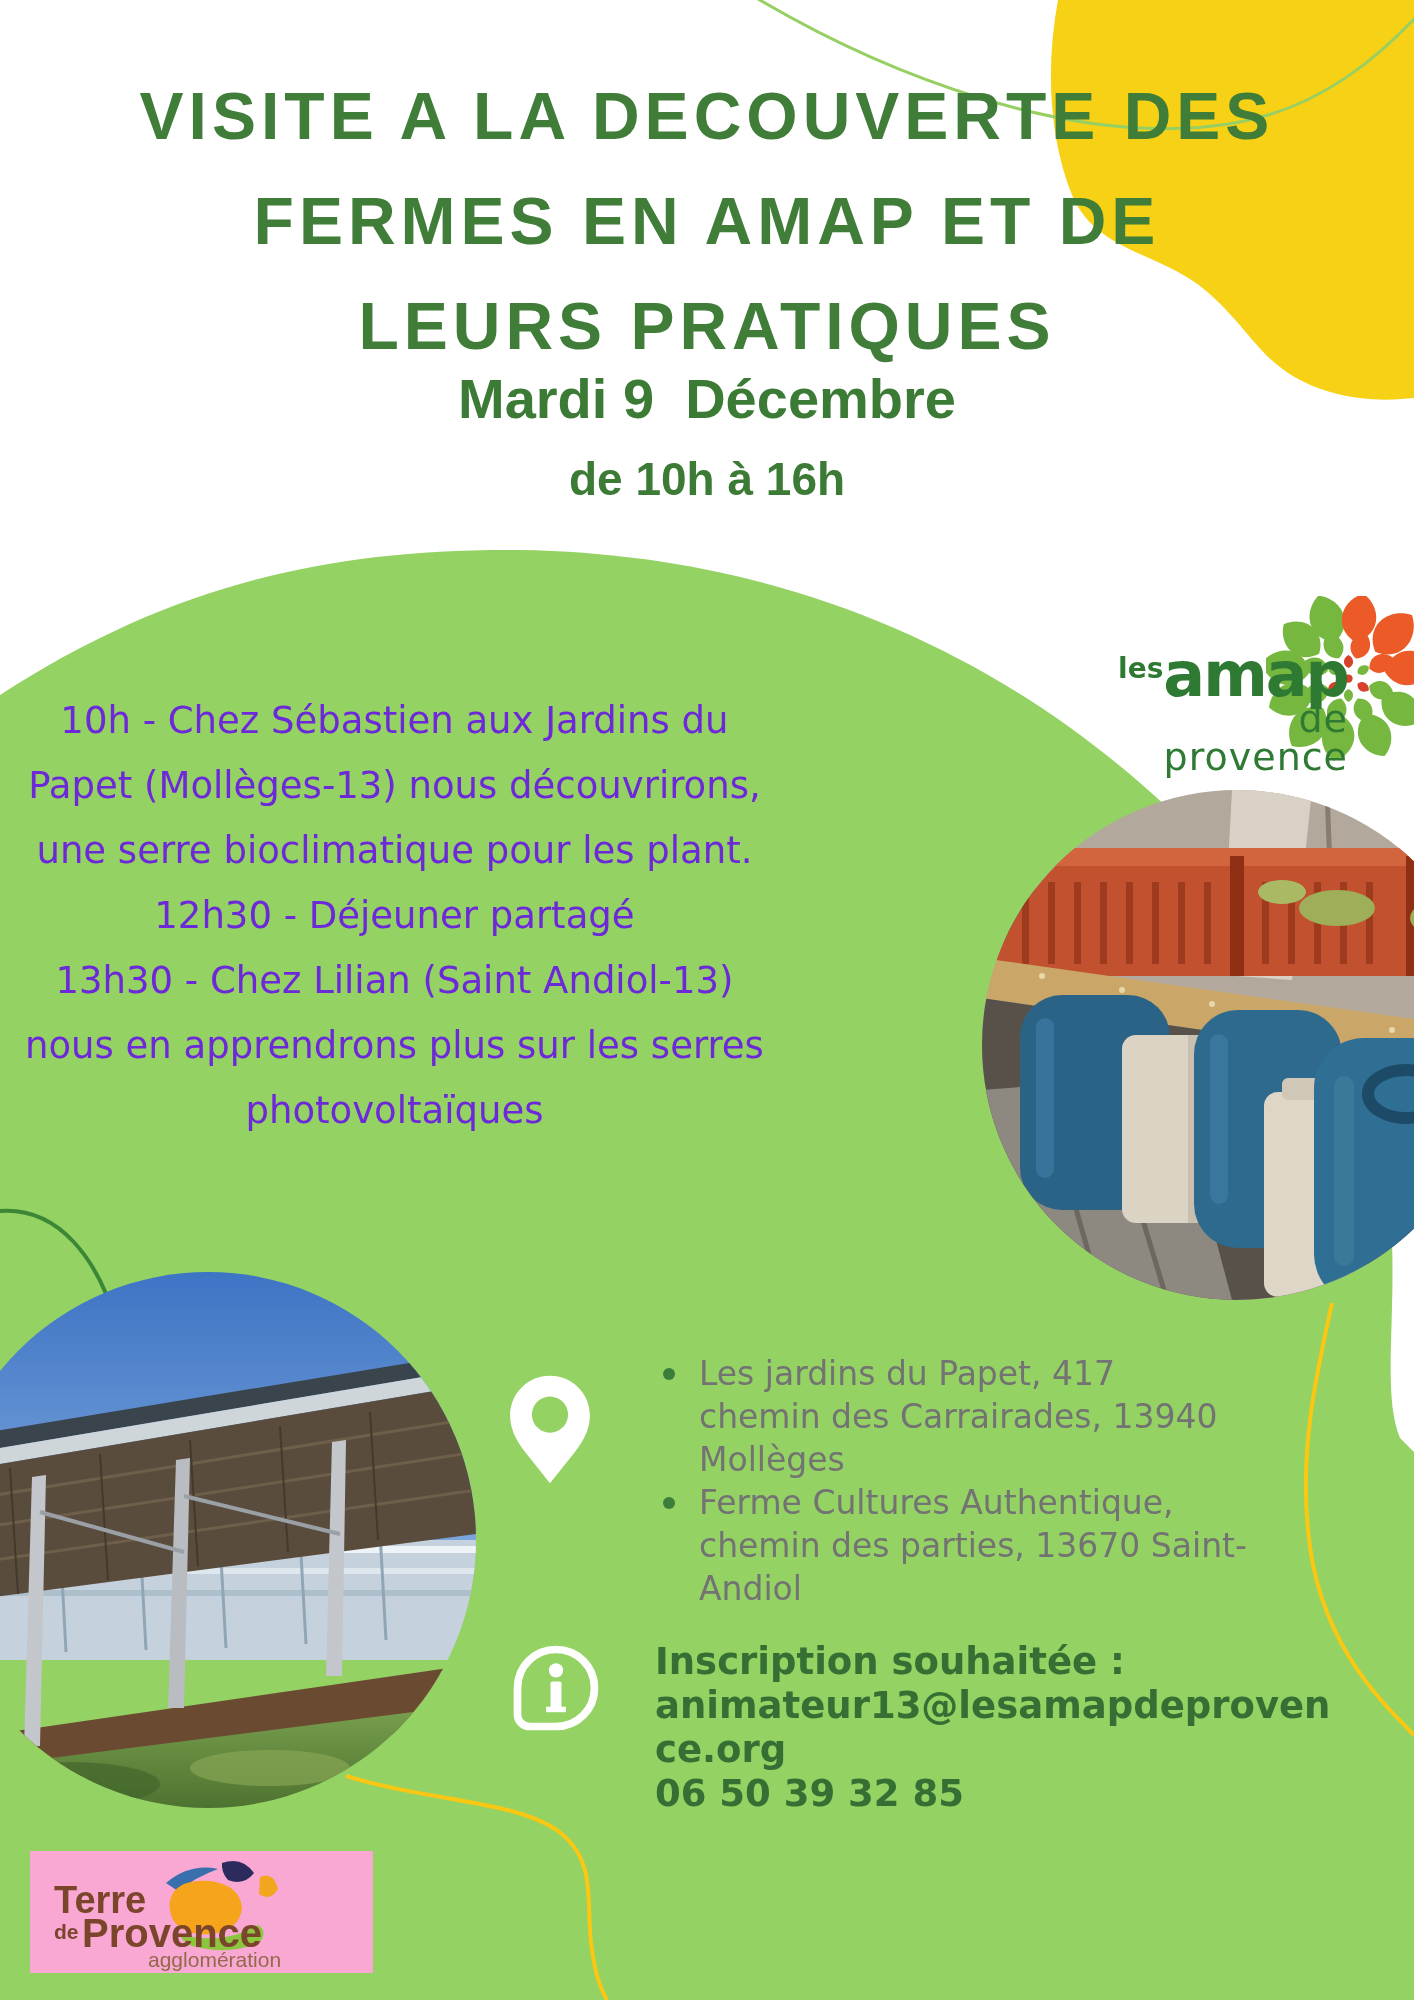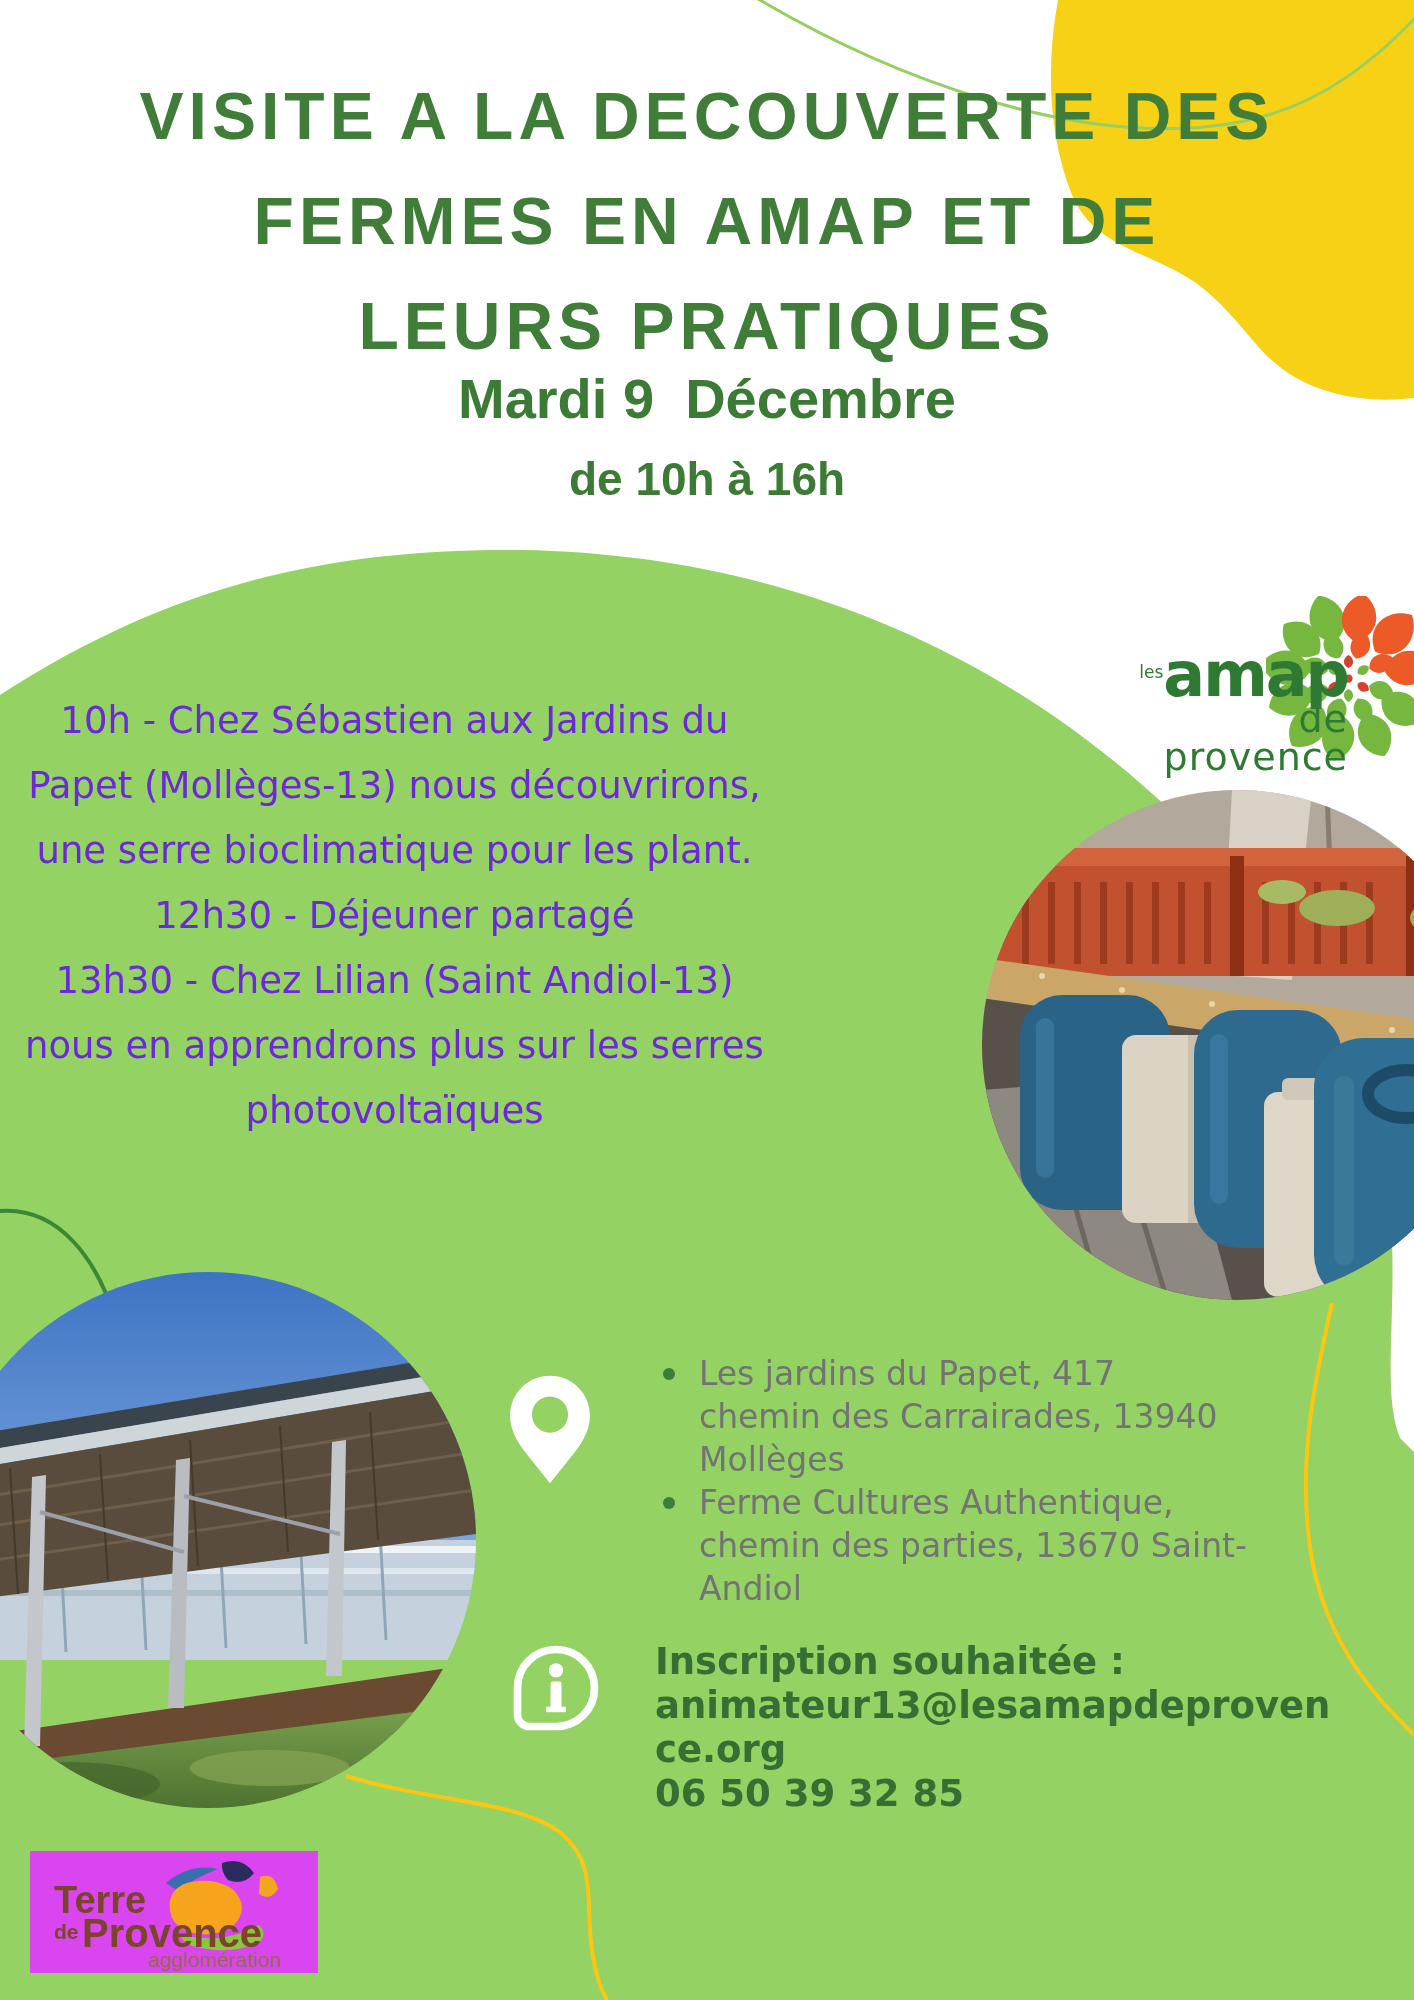--- a/index.html
+++ b/index.html
@@ -37,26 +37,26 @@
   .contact{left:655px;top:1640px;z-index:6;color:#356f33;font-size:37px;line-height:44px;font-weight:bold;}
   .contact div{white-space:pre;}
 
   .pin-icon{left:508px;top:1374px;z-index:6;}
   .info-icon{left:512px;top:1644px;z-index:6;}
 
   
   .amap-logo{left:1118px;top:600px;width:300px;height:180px;z-index:6;}
   .amap-rosette{position:absolute;left:148px;top:-4px;}
   .amap-text{position:absolute;left:0;top:44px;width:230px;text-align:right;color:#2e7a33;line-height:1;}
-  .amap-les{font-size:17px;font-weight:normal;vertical-align:18px;letter-spacing:0;}
+  .amap-les{font-size:28px;font-weight:bold;vertical-align:18px;letter-spacing:0;}
   .amap-name{font-size:62px;font-weight:bold;letter-spacing:-2px;}
   .amap-sub{font-size:38px;font-weight:normal;margin-top:-6px;letter-spacing:1px;}
 
   
-  .terre-card{left:30px;top:1851px;width:288px;height:122px;background:#d946ef;z-index:6;}
+  .terre-card{left:30px;top:1851px;width:343px;height:122px;background:#f9a8d4;z-index:6;}
 </style>
 </head>
 <body>
 
 <div class="canvas">
 
   <svg class="abs bg-art" width="1414" height="2000" viewBox="0 0 1414 2000">
 
     <path d="M1058,0 C1045,70 1050,140 1072,195 C1096,252 1160,252 1205,290
              C1255,332 1262,372 1330,392 C1365,402 1395,400 1414,398 L1414,0 Z" fill="#f7d116"></path>

